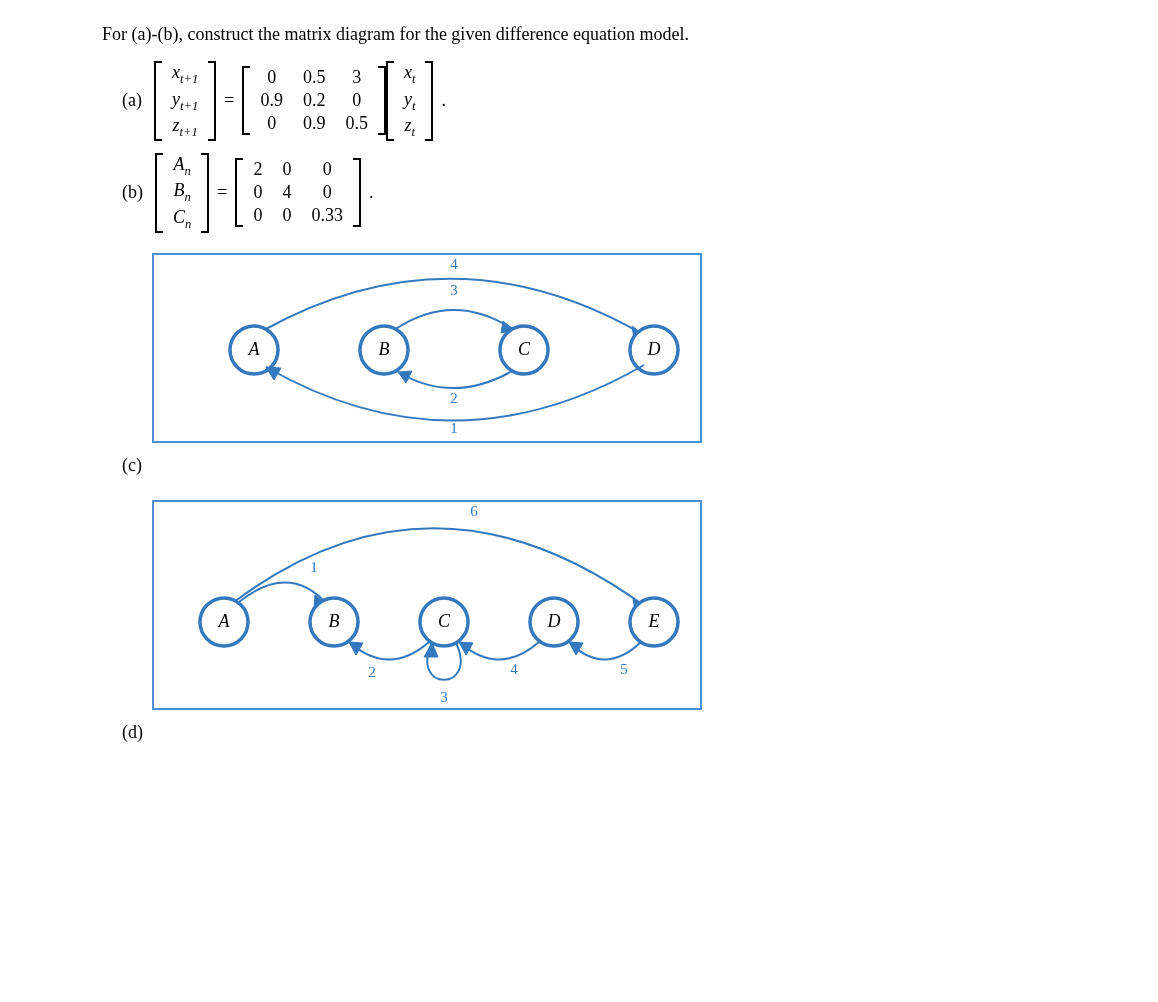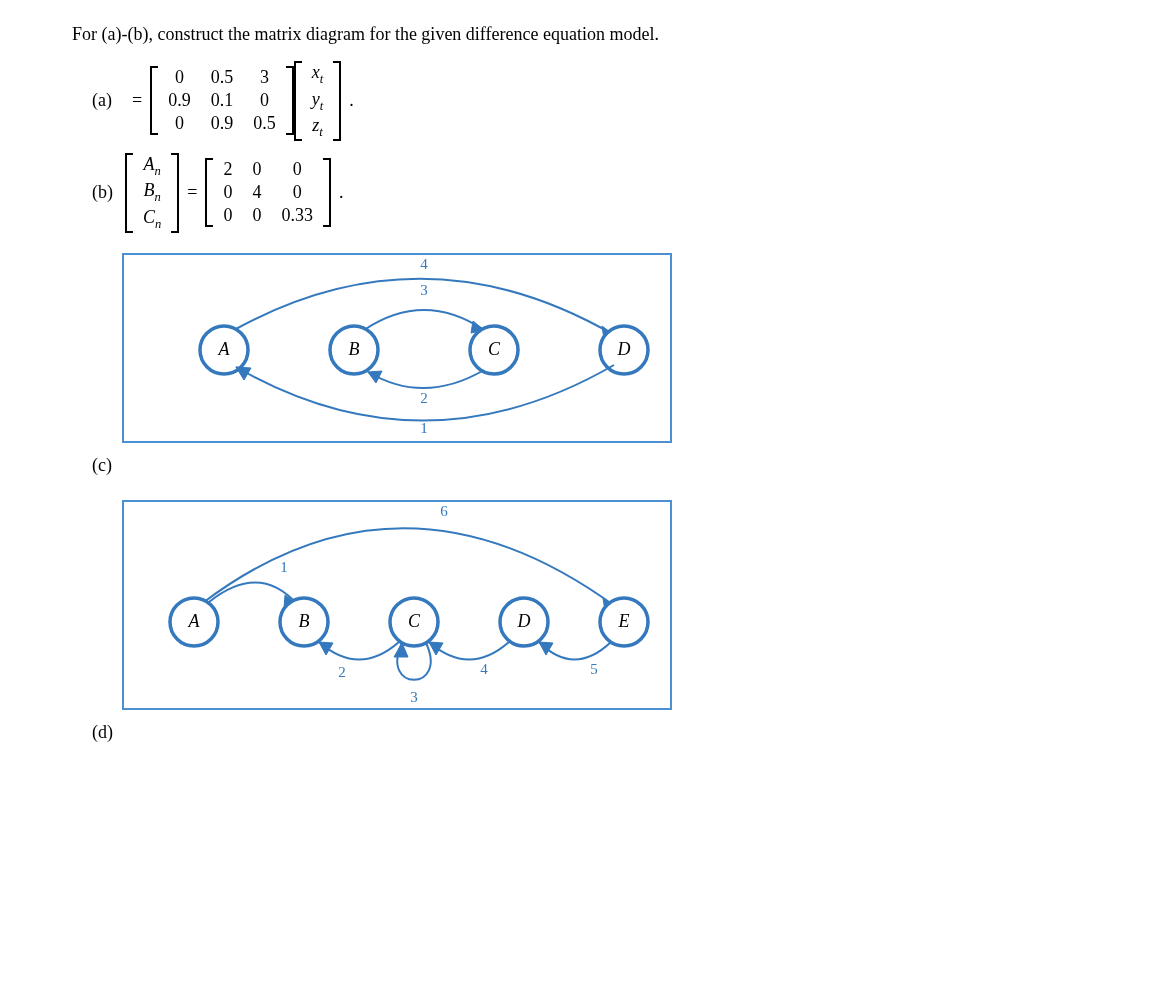--- a/index.html
+++ b/index.html
@@ -5,21 +5,21 @@
   body {
     font-family: Georgia, 'Times New Roman', serif;
     font-size: 18px;
     color: #000;
     background: #fff;
     margin: 0;
     padding: 0;
   }
   .page {
     max-width: 1000px;
-    padding: 24px 0 0 72px;
+    padding: 24px 0 0 102px;
   }
   p.problem-text {
     margin: 0 0 16px 0;
   }
   .equation-block {
     display: flex;
     align-items: center;
     margin: 4px 0 12px 20px;
     font-family: 'Times New Roman', serif;
   }
@@ -131,35 +131,52 @@
 </head>
 <body>
 
 <div class="page">
 
   <p class="problem-text">For (a)-(b), construct the matrix diagram for the given difference equation model.</p>
 
   <div class="equation-block">
     <span class="part-label">(a)</span>
 
+    <span class="matrix-wrap">
+      <span class="bracket-l"></span>
+      <table class="matrix">
+        <tbody>
+            <tr>
+              <td><span>x</span><span class="sub">t+1</span></td>
+            </tr>
+        <tr>
+              <td><span>y</span><span class="sub">t+1</span></td>
+            </tr>
+        <tr>
+              <td><span>z</span><span class="sub">t+1</span></td>
+            </tr>
+      </tbody>
+        </table>
+      <span class="bracket-r"></span>
+    </span>
 
     <span class="op">=</span>
 
     <span class="matrix-wrap">
       <span class="bracket-l"></span>
       <table class="matrix">
         <tbody>
             <tr>
           <td class="num">0</td>
           <td class="num">0.5</td>
           <td class="num">3</td>
         </tr>
         <tr>
           <td class="num">0.9</td>
-          <td class="num">0.1</td>
+          <td class="num">0.2</td>
           <td class="num">0</td>
         </tr>
         <tr>
           <td class="num">0</td>
           <td class="num">0.9</td>
           <td class="num">0.5</td>
         </tr>
       </tbody>
         </table>
       <span class="bracket-r"></span>

